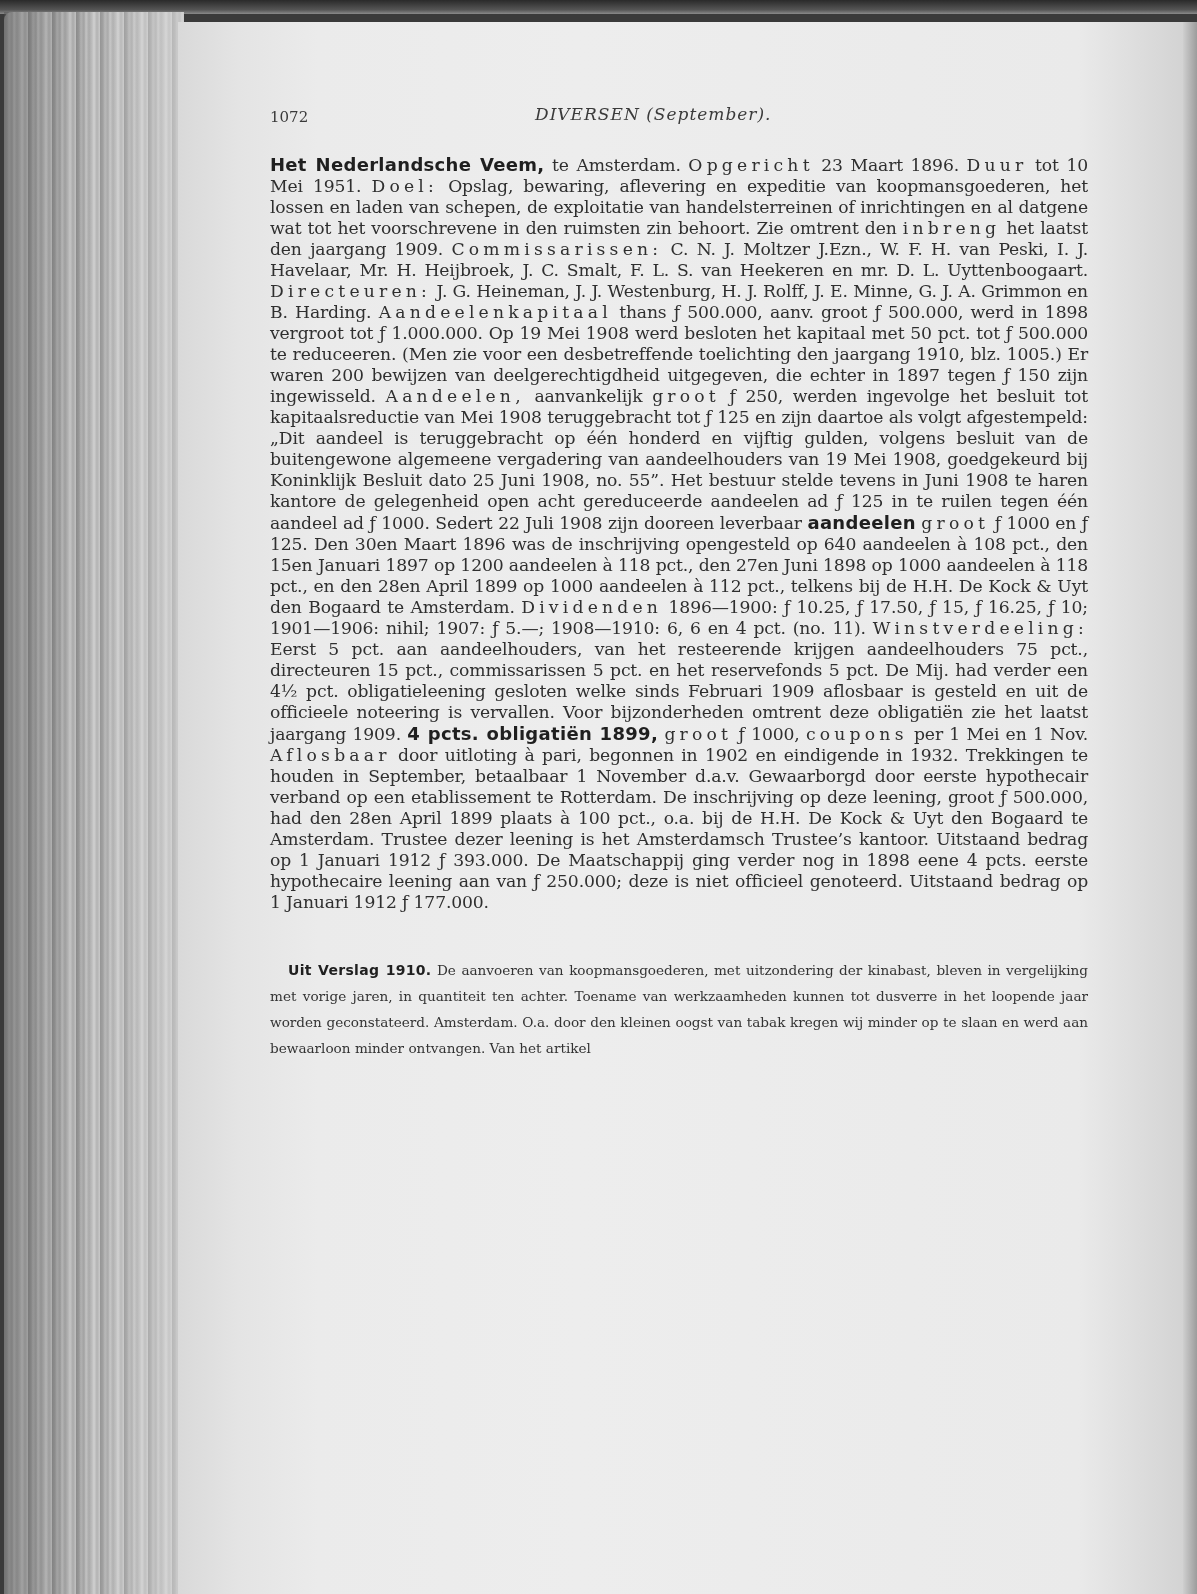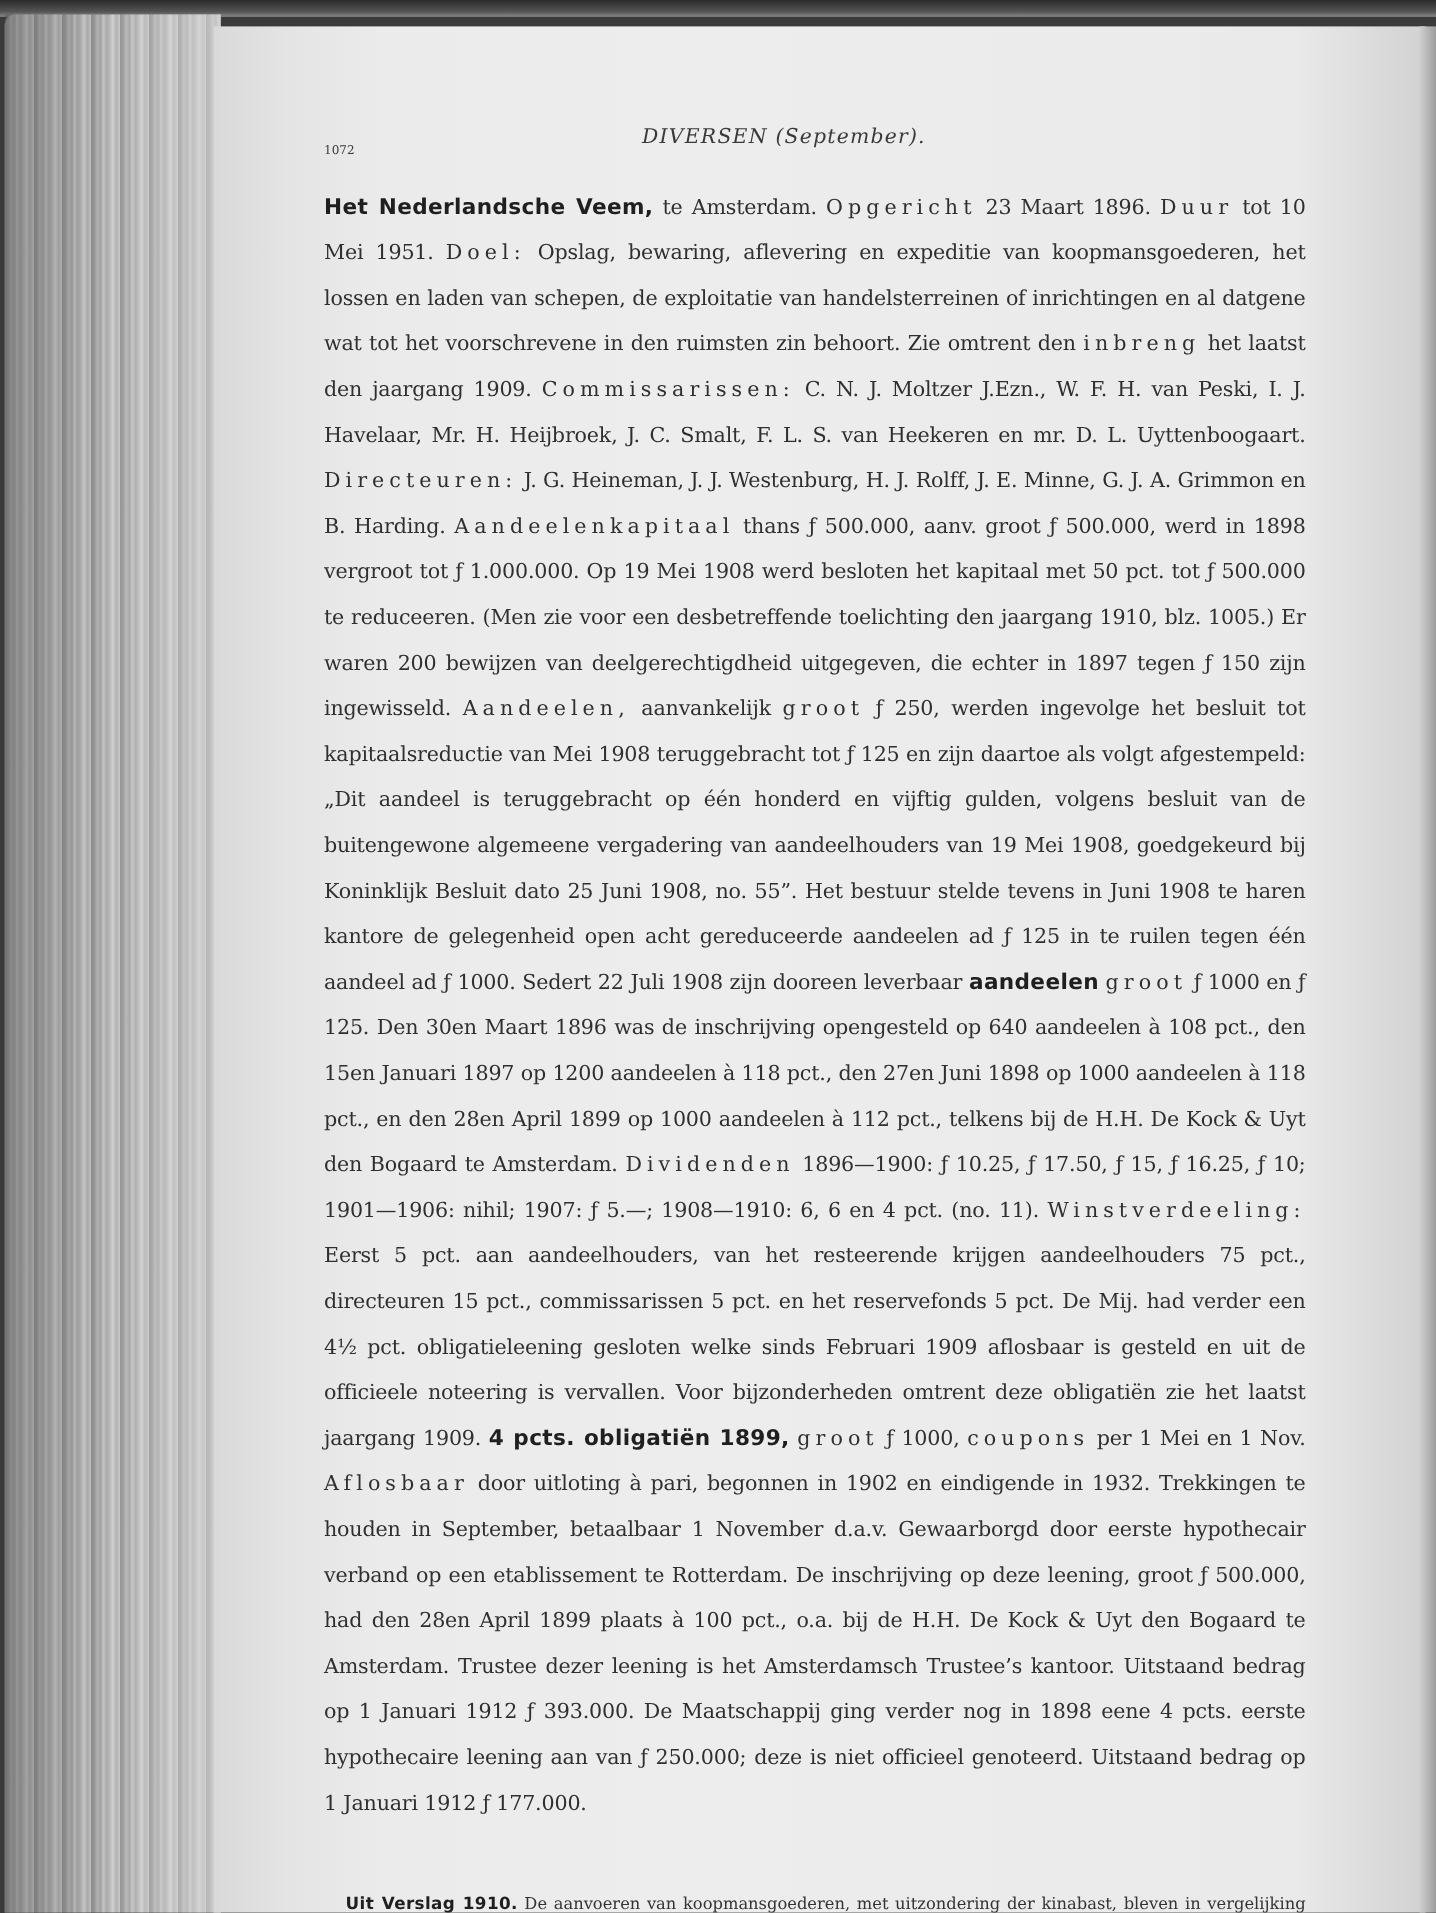--- a/index.html
+++ b/index.html
@@ -33,38 +33,38 @@
     position: absolute; right: 0; top: 22px; width: 14px; height: 1572px;
     background: linear-gradient(90deg, #cfcfcf, #9c9c9c);
   }
   .content {
     position: absolute; left: 270px; top: 104px; width: 818px;
     color: #2f2f2f;
   }
   .running-head {
     position: relative; height: 30px; font-size: 17px; color: #3a3a3a;
   }
-  .page-number { position: absolute; left: 0; top: 16px; font-size: 10px; }
+  .page-number { position: absolute; left: 0; top: 4px; font-size: 15px; }
   .section-title {
     position: absolute; left: 265px; top: 0; font-style: italic; letter-spacing: 1px;
   }
   .article {
     margin-top: 20px;
-    font-size: 17.2px; line-height: 38px; text-align: justify;
+    font-size: 17.2px; line-height: 21px; text-align: justify;
     letter-spacing: -0.15px;
   }
   .article p { margin: 0; }
   .bold-sans {
     font-family: "DejaVu Sans", "Liberation Sans", sans-serif;
     font-weight: bold; font-size: 18px; color: #1f1f1f; letter-spacing: 0.3px;
   }
   .spaced { letter-spacing: 4.2px; }
   .report {
-    margin-top: 57px;
-    font-size: 13.6px; line-height: 16px; text-align: justify;
+    margin-top: 44px;
+    font-size: 13.6px; line-height: 26px; text-align: justify;
     color: #333;
   }
   .report .bold-sans { font-size: 14px; }
   .report p { margin: 0; text-indent: 18px; }
 </style>
 </head>
 <body>
 
 <div class="top-shadow"></div>
 <div class="page-edges"></div>

